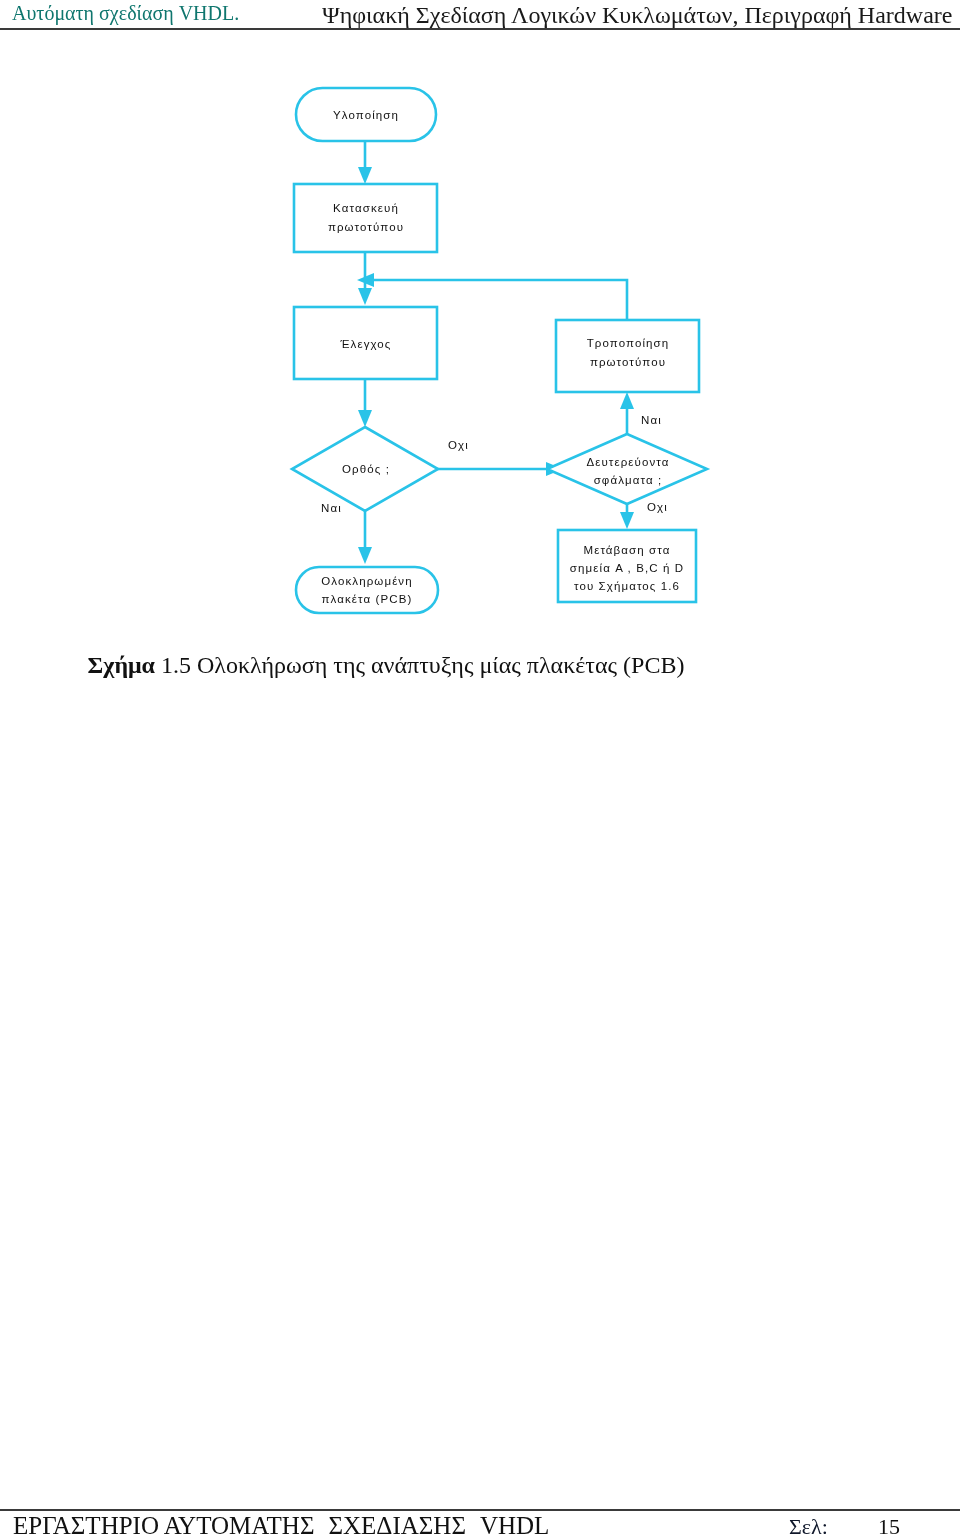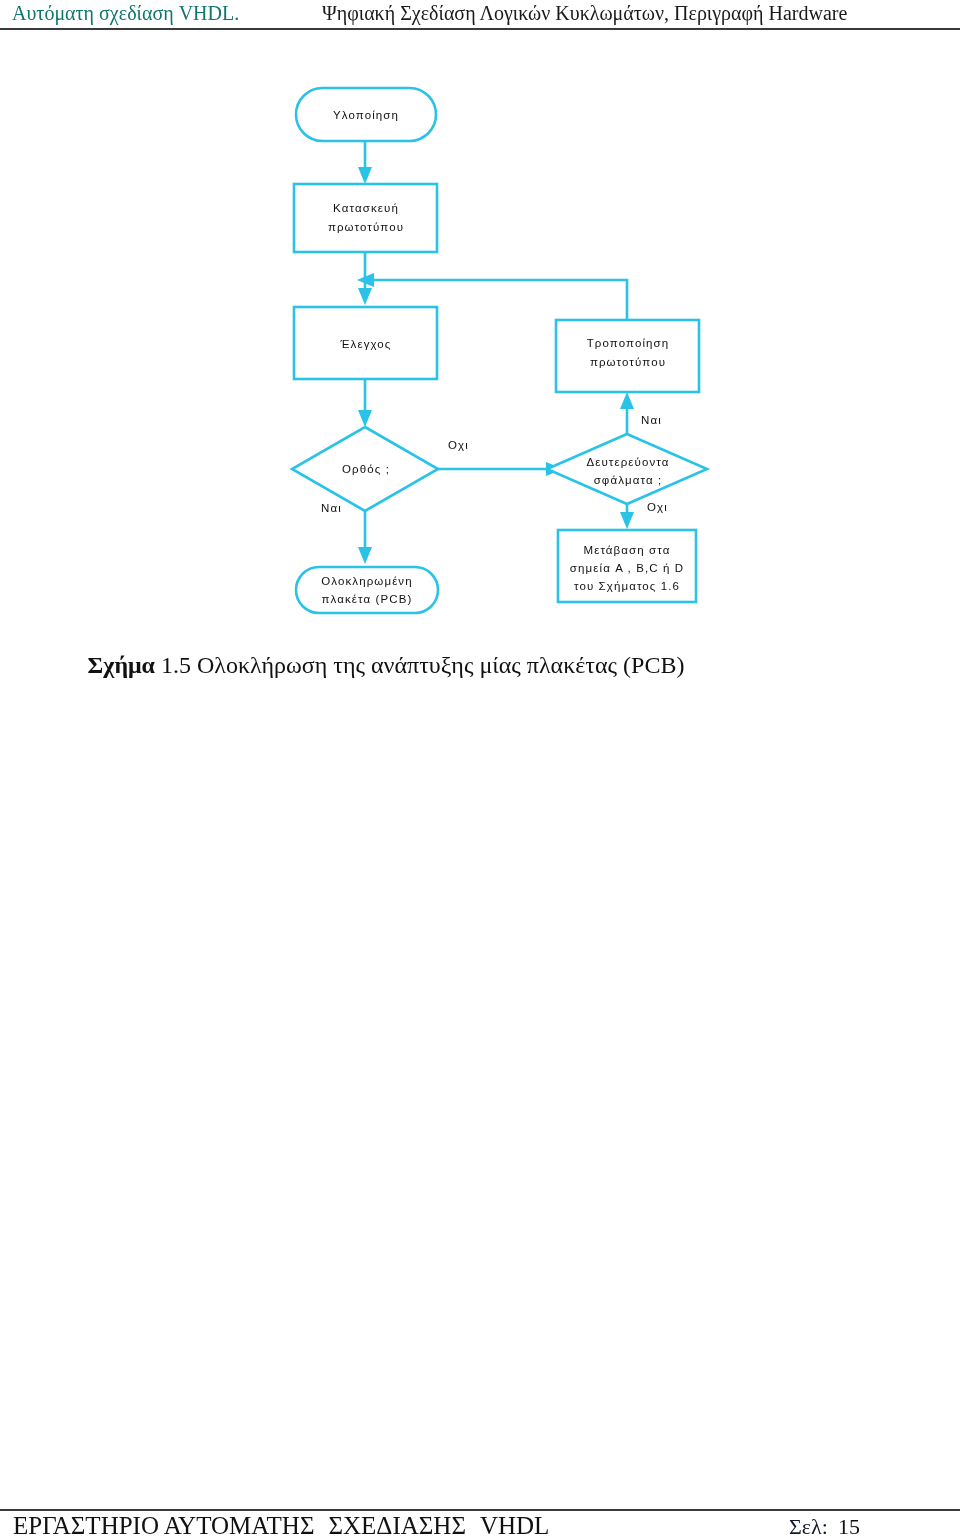--- a/index.html
+++ b/index.html
@@ -30,21 +30,21 @@
     font-family: "Liberation Serif", serif;
     font-size: 20px;
     color: #0f766e;
     white-space: nowrap;
   }
   #header-right {
     position: absolute;
     left: 322px;
     top: 2px;
     font-family: "Liberation Serif", serif;
-    font-size: 20px;
+    font-size: 24px;
     color: #1a1a1a;
     white-space: nowrap;
   }
   #header-rule {
     position: absolute;
     left: 0;
     top: 28px;
     width: 960px;
     height: 0;
     border-top: 2px solid #3a3a3a;
@@ -138,21 +138,21 @@
     position: absolute;
     left: 789px;
     top: 14px;
     font-family: "Liberation Serif", serif;
     font-size: 22px;
     color: #0f172a;
     white-space: nowrap;
   }
   #footer-page-number {
     position: absolute;
-    left: 838px;
+    left: 878px;
     top: 14px;
     font-family: "Liberation Serif", serif;
     font-size: 22px;
     color: #111111;
     white-space: nowrap;
   }
 </style>
 </head>
 <body>
 

